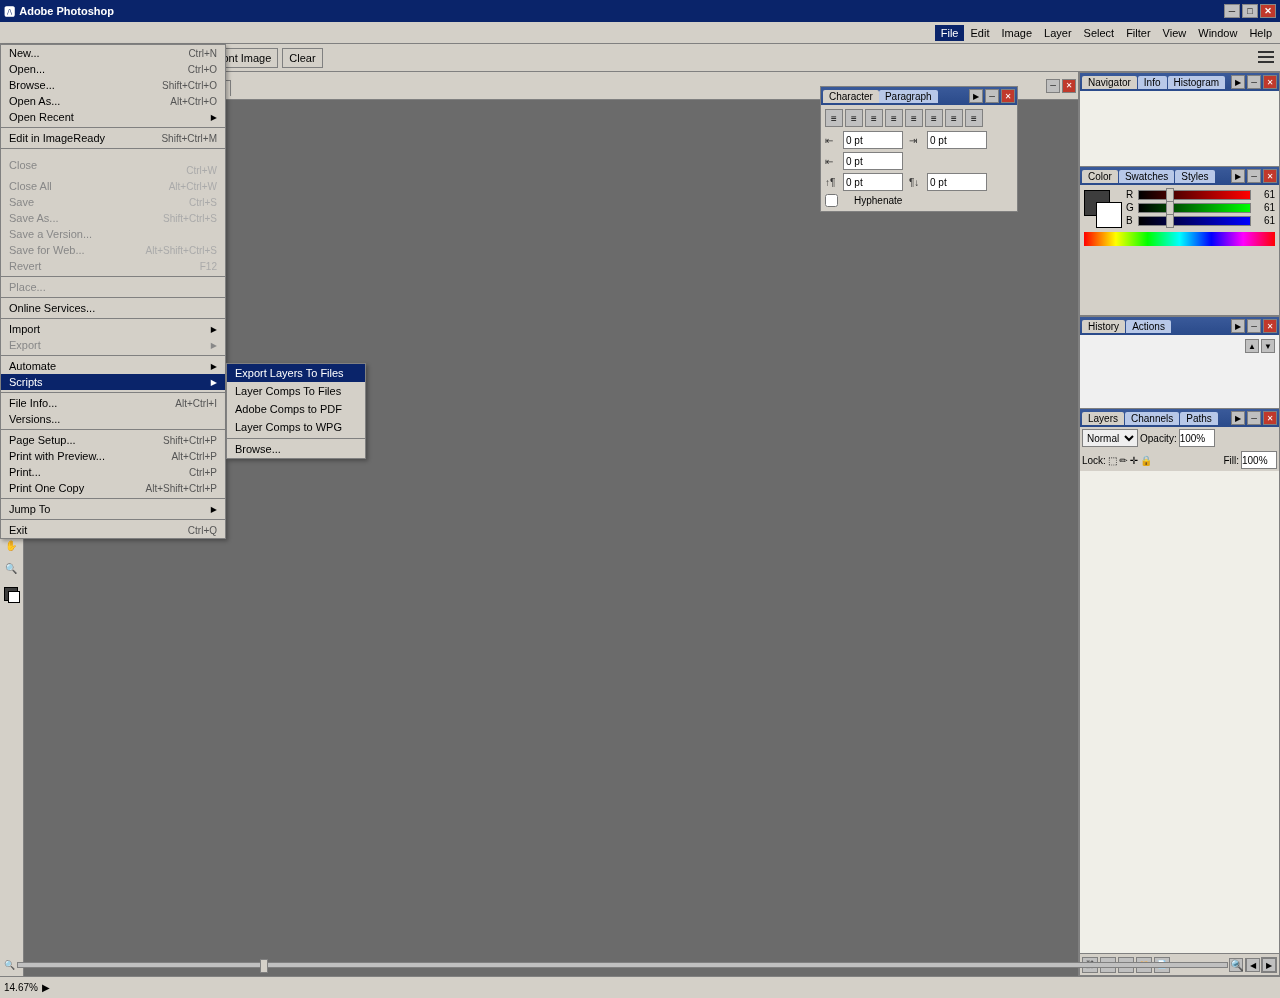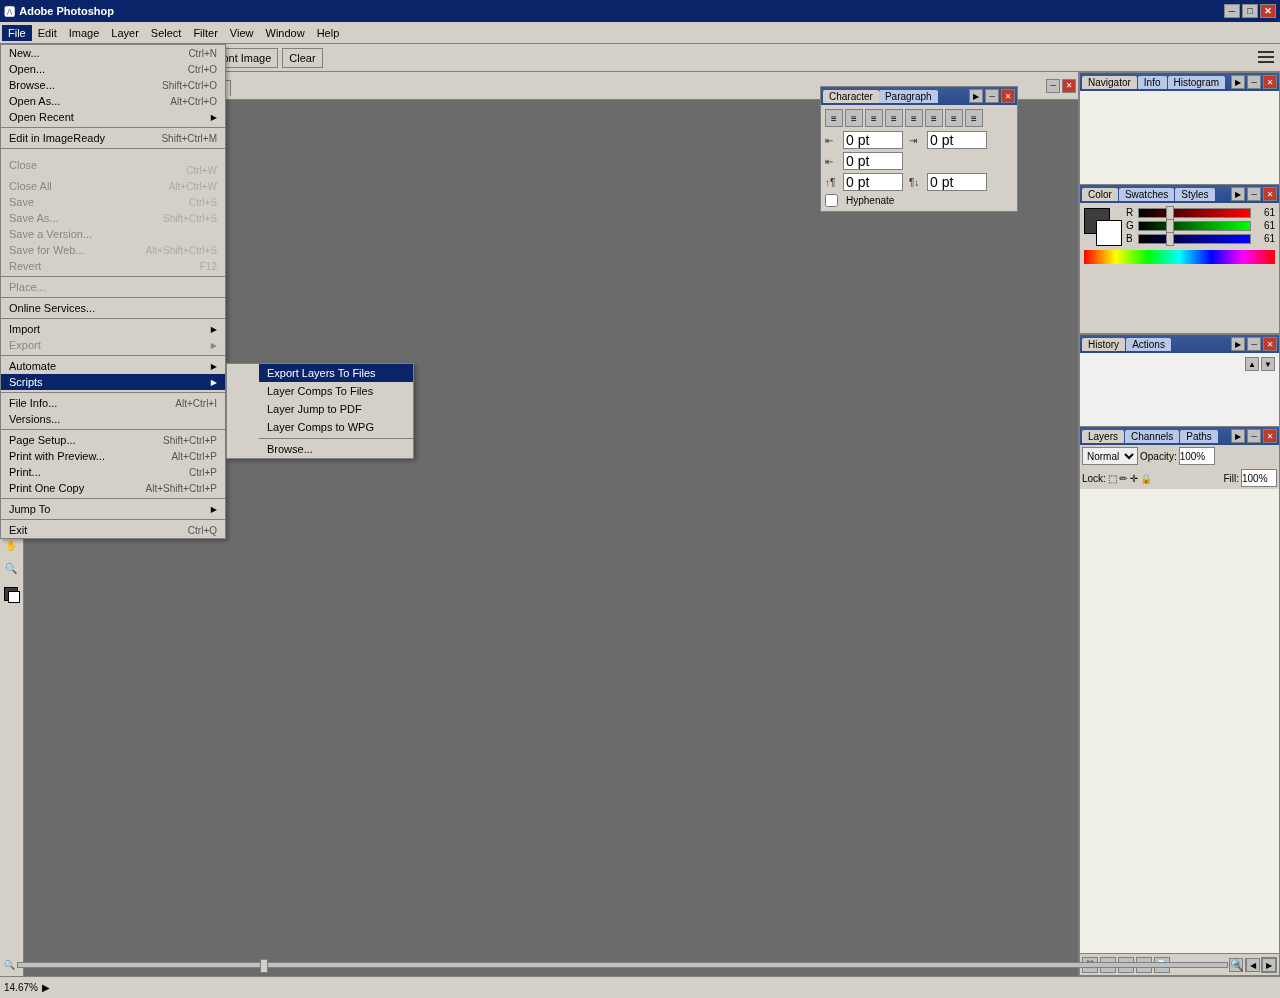--- a/index.html
+++ b/index.html
@@ -48,20 +48,21 @@
     .win-btn.close { background: #c0392b; color: white; }
 
     
     #menu-bar {
       background: #d4d0c8;
       height: 22px;
       display: flex;
       align-items: center;
       border-bottom: 1px solid #808080;
       padding: 0 2px;
+      justify-content: flex-end;
     }
     .menu-item {
       padding: 2px 6px;
       cursor: pointer;
       font-size: 11px;
       color: #000;
     }
     .menu-item:hover, .menu-item.active {
       background: #0a246a;
       color: white;
@@ -278,26 +279,25 @@
       background: #808080;
       margin: 2px 0;
     }
     .dropdown-item .arrow { font-size: 8px; }
 
     
     #scripts-submenu {
       position: absolute;
       top: 44px;
       left: 226px;
-      width: 188px;
+      width: 140px;
       background: #d4d0c8;
       border: 1px solid #808080;
       box-shadow: 2px 2px 4px rgba(0,0,0,0.3);
       z-index: 1001;
-      padding-left: 32px;
     }
     .submenu-item {
       display: flex;
       align-items: center;
       padding: 3px 8px;
       cursor: pointer;
       font-size: 11px;
     }
     .submenu-item.highlighted { background: #0a246a; color: white; }
     .submenu-item.separator-before { border-top: 1px solid #808080; margin-top: 2px; padding-top: 4px; }
@@ -326,28 +326,28 @@
       display: flex;
       align-items: center;
       gap: 2px;
       margin-bottom: 3px;
     }
     .char-input {
       width: 60px;
       height: 18px;
       border: 1px solid #808080;
       background: white;
-      font-size: 14px;
+      font-size: 10px;
       padding: 0 2px;
     }
     .char-icon { font-size: 10px; color: #333; width: 16px; }
     .hyphenate-row {
       display: flex;
       align-items: center;
-      gap: 8px;
+      gap: 16px;
       font-size: 10px;
     }
 
     .slider-track {
       height: 8px;
       background: #c0c0c0;
       border: 1px solid #808080;
       position: relative;
       flex: 1;
     }
@@ -444,21 +444,21 @@
       </div>
       <div style="margin-left:auto; display:flex; gap:2px;">
         <div style="width:14px;height:14px;background:#c0c0c0;border:1px solid #808080;font-size:8px;display:flex;align-items:center;justify-content:center;">─</div>
         <div style="width:14px;height:14px;background:#c0392b;border:1px solid #808080;font-size:8px;display:flex;align-items:center;justify-content:center;color:white;">✕</div>
       </div>
     </div>
   </div>
 
   <div id="right-panels">
 
-    <div class="panel" style="height:112px;">
+    <div class="panel" style="height:94px;">
       <div class="panel-header">
         <div class="panel-tab active">Navigator</div>
         <div class="panel-tab">Info</div>
         <div class="panel-tab">Histogram</div>
         <div class="panel-controls">
           <div class="panel-ctrl-btn">▶</div>
           <div class="panel-ctrl-btn">─</div>
           <div class="panel-ctrl-btn close-btn">✕</div>
         </div>
       </div>
@@ -759,21 +759,21 @@
   <div class="dropdown-separator"></div>
   <div class="dropdown-item">
     <span>Exit</span>
       <span class="shortcut">Ctrl+Q</span>
   </div>
 </div>
 
 <div id="scripts-submenu" style="top: 363px;">
   <div class="submenu-item highlighted">Export Layers To Files</div>
   <div class="submenu-item">Layer Comps To Files</div>
-  <div class="submenu-item">Layer Jump to PDF</div>
+  <div class="submenu-item">Adobe Comps to PDF</div>
   <div class="submenu-item">Layer Comps to WPG</div>
   <div class="submenu-item separator-before">Browse...</div>
 </div>
 
 <div id="status-bar">
   <span>14.67%</span>
   <span style="margin-left:4px; cursor:pointer;">▶</span>
 </div>
 
 </body></html>

